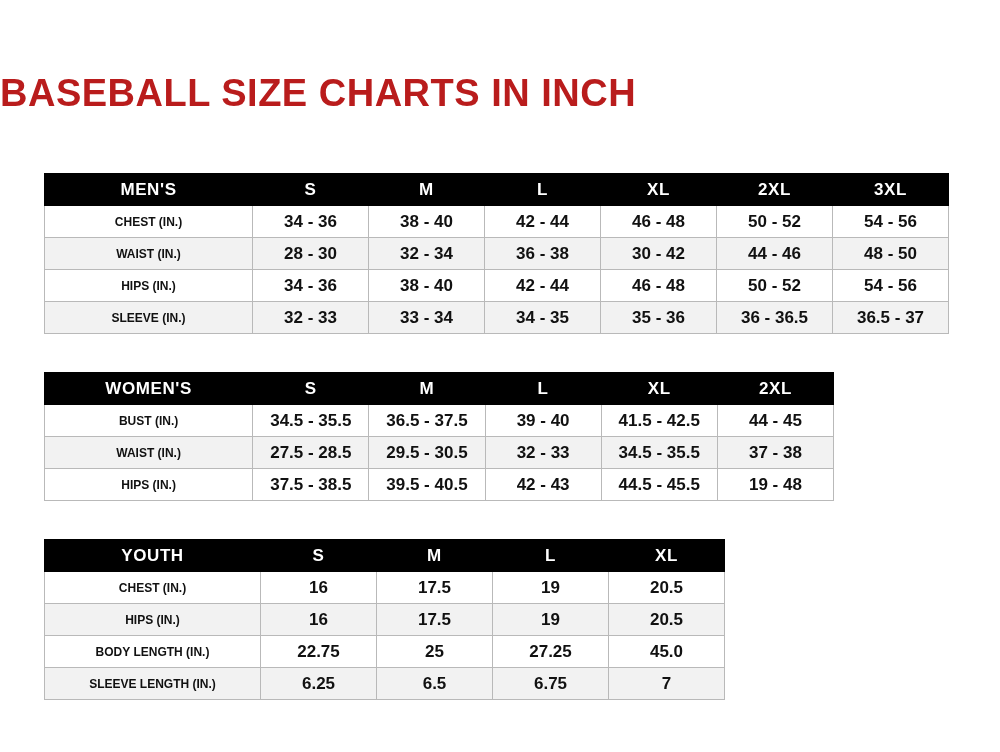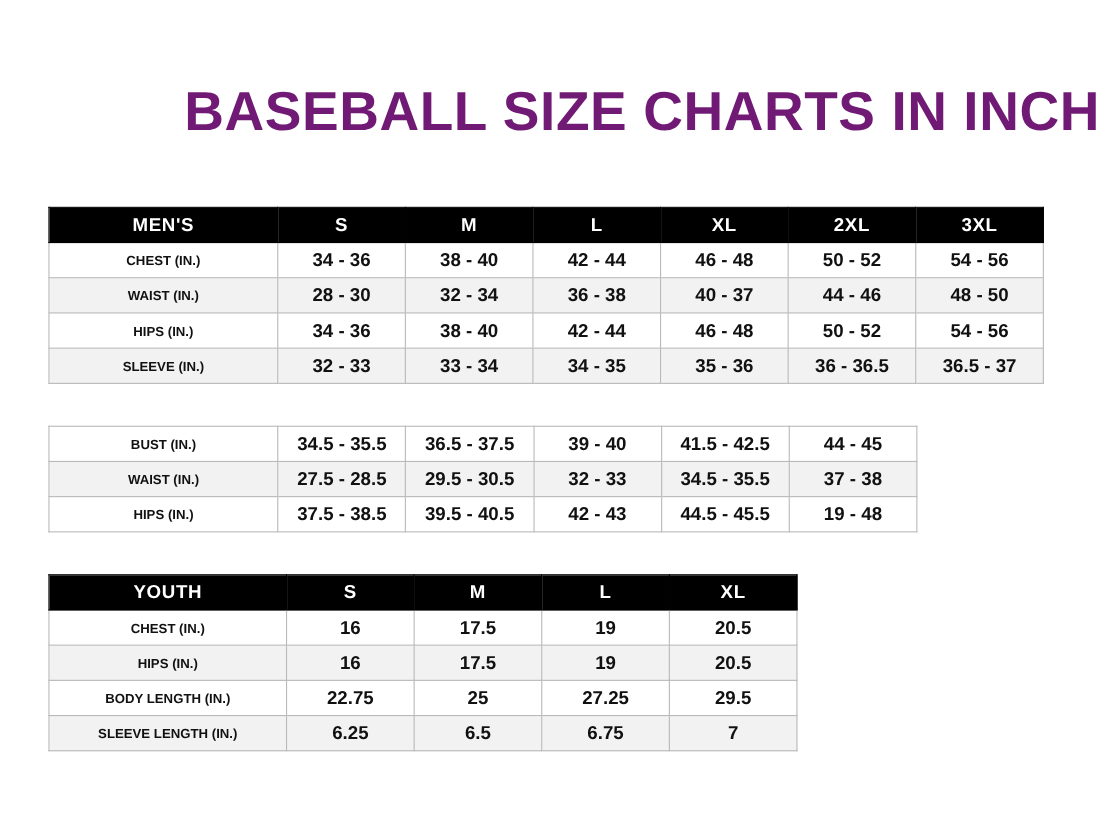--- a/index.html
+++ b/index.html
@@ -14,27 +14,27 @@
     color: #000000;
     overflow: hidden;
   }
   #page {
     position: relative;
     width: 1000px;
     height: 752px;
     box-sizing: border-box;
   }
   #title {
-    text-align: right;
-    font-size: 50px;
+    text-align: left;
+    font-size: 38px;
     font-weight: bold;
     letter-spacing: 0.5px;
     margin: 0;
     padding-top: 72px;
-    color: #701a75;
+    color: #b91c1c;
   }
   .tables-wrap {
     margin-top: 58px;
     padding-left: 44px;
     padding-right: 44px;
   }
   table.size-table {
     border-collapse: collapse;
     table-layout: fixed;
     margin-bottom: 38px;
@@ -116,21 +116,21 @@
           <td>42 - 44</td>
           <td>46 - 48</td>
           <td>50 - 52</td>
           <td>54 - 56</td>
         </tr>
         <tr class="alt">
           <td class="label-cell">WAIST (IN.)</td>
           <td>28 - 30</td>
           <td>32 - 34</td>
           <td>36 - 38</td>
-          <td>40 - 37</td>
+          <td>30 - 42</td>
           <td>44 - 46</td>
           <td>48 - 50</td>
         </tr>
         <tr>
           <td class="label-cell">HIPS (IN.)</td>
           <td>34 - 36</td>
           <td>38 - 40</td>
           <td>42 - 44</td>
           <td>46 - 48</td>
           <td>50 - 52</td>
@@ -151,20 +151,28 @@
     <table class="size-table" id="women-table">
       <colgroup>
         <col class="c0">
           <col class="cx">
           <col class="cx">
           <col class="cx">
           <col class="cx">
           <col class="cx">
       </colgroup>
       <tbody>
+        <tr class="header-row">
+          <td class="label-cell">WOMEN'S</td>
+          <td>S</td>
+          <td>M</td>
+          <td>L</td>
+          <td>XL</td>
+          <td>2XL</td>
+        </tr>
         <tr>
           <td class="label-cell">BUST (IN.)</td>
           <td>34.5 - 35.5</td>
           <td>36.5 - 37.5</td>
           <td>39 - 40</td>
           <td>41.5 - 42.5</td>
           <td>44 - 45</td>
         </tr>
         <tr class="alt">
           <td class="label-cell">WAIST (IN.)</td>
@@ -213,21 +221,21 @@
           <td>16</td>
           <td>17.5</td>
           <td>19</td>
           <td>20.5</td>
         </tr>
         <tr>
           <td class="label-cell">BODY LENGTH (IN.)</td>
           <td>22.75</td>
           <td>25</td>
           <td>27.25</td>
-          <td>29.5</td>
+          <td>45.0</td>
         </tr>
         <tr class="alt">
           <td class="label-cell">SLEEVE LENGTH (IN.)</td>
           <td>6.25</td>
           <td>6.5</td>
           <td>6.75</td>
           <td>7</td>
         </tr>
       </tbody>
     </table>

